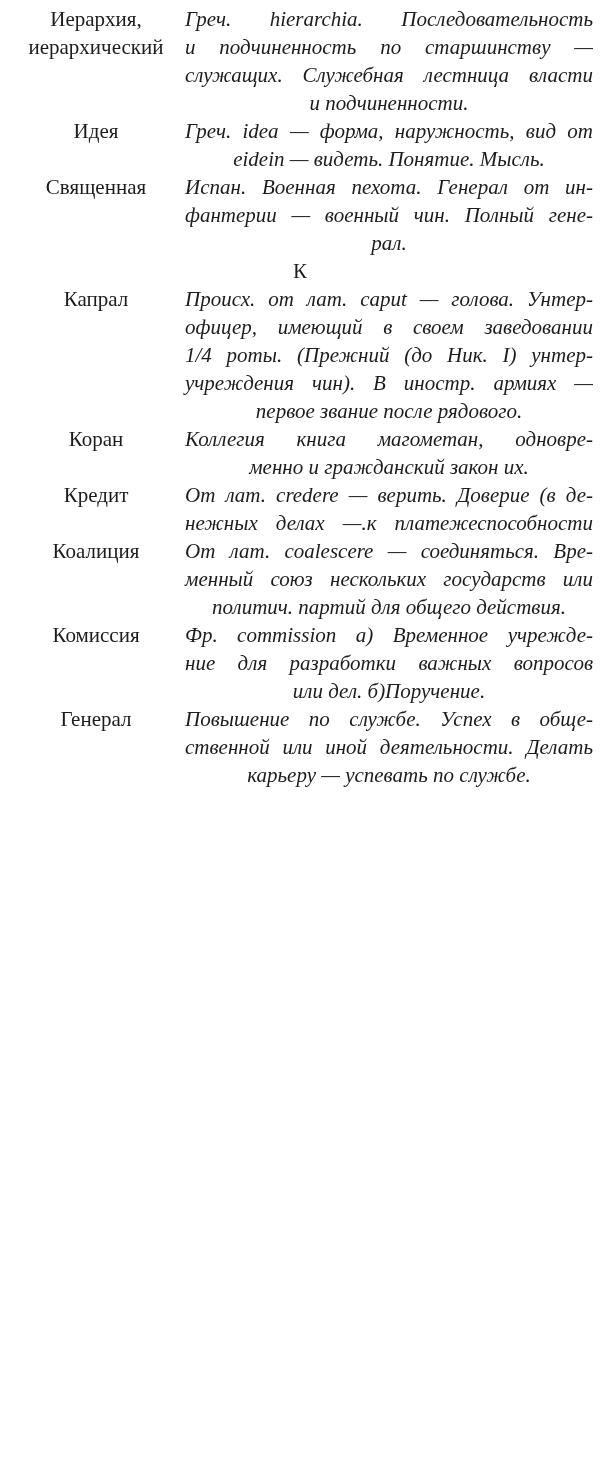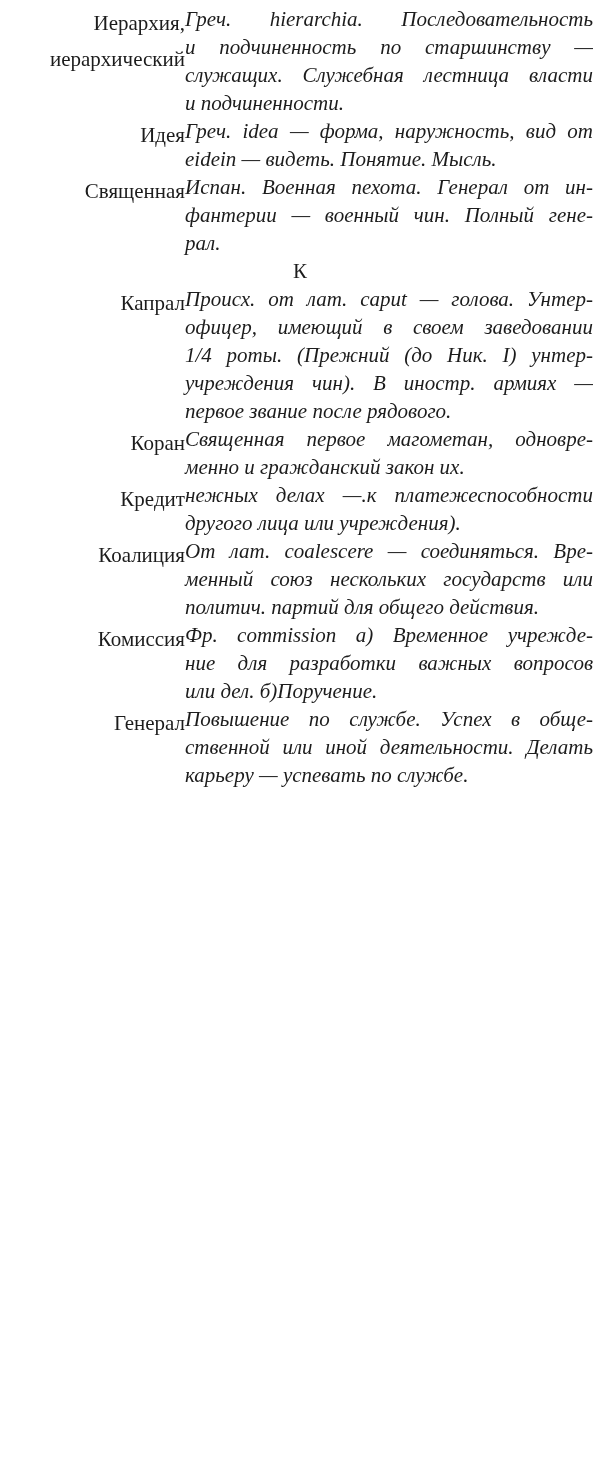--- a/index.html
+++ b/index.html
@@ -25,32 +25,32 @@
     width: 586px;
   }
   .entry {
     display: flex;
     align-items: flex-start;
   }
   .term {
     flex: 0 0 178px;
     width: 178px;
     font-size: 21px;
-    line-height: 36px;
-    text-align: right;
+    line-height: 28px;
+    text-align: center;
   }
   .definition {
     flex: 0 0 408px;
     width: 408px;
     font-size: 21px;
     line-height: 28px;
     font-style: italic;
   }
   .def-line {
-    text-align: left;
+    text-align: center;
   }
   .def-line.stretch {
     text-align: justify;
     text-align-last: justify;
   }
   .section-letter {
     width: 586px;
     font-size: 21px;
     line-height: 28px;
     text-align: center;
@@ -92,29 +92,29 @@
           <div class="def-line stretch">Происх. от лат. caput — голова. Унтер-</div>
           <div class="def-line stretch">офицер, имеющий в своем заведовании</div>
           <div class="def-line stretch">1/4 роты. (Прежний (до Ник. I) унтер-</div>
           <div class="def-line stretch">учреждения чин). В иностр. армиях —</div>
           <div class="def-line">первое звание после рядового.</div>
         </div>
       </div>
       <div class="entry">
         <div class="term">Коран</div>
         <div class="definition">
-          <div class="def-line stretch">Священная первое магометан, одновре-</div>
+          <div class="def-line stretch">Коллегия книга магометан, одновре-</div>
           <div class="def-line">менно и гражданский закон их.</div>
         </div>
       </div>
       <div class="entry">
         <div class="term">Кредит</div>
         <div class="definition">
+          <div class="def-line stretch">От лат. credere — верить. Доверие (в де-</div>
           <div class="def-line stretch">нежных делах —.к платежеспособности</div>
-          <div class="def-line">другого лица или учреждения).</div>
         </div>
       </div>
       <div class="entry">
         <div class="term">Коалиция</div>
         <div class="definition">
           <div class="def-line stretch">От лат. coalescere — соединяться. Вре-</div>
           <div class="def-line stretch">менный союз нескольких государств или</div>
           <div class="def-line">политич. партий для общего действия.</div>
         </div>
       </div>

